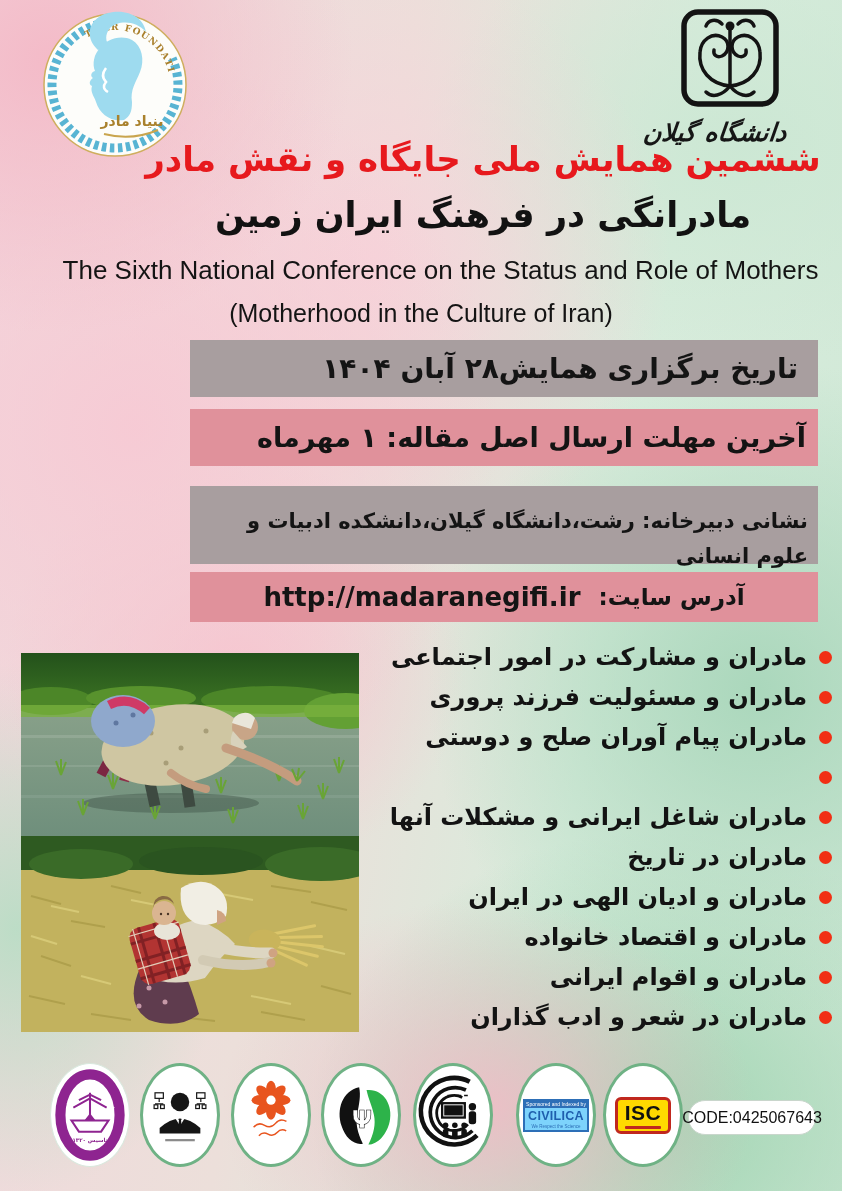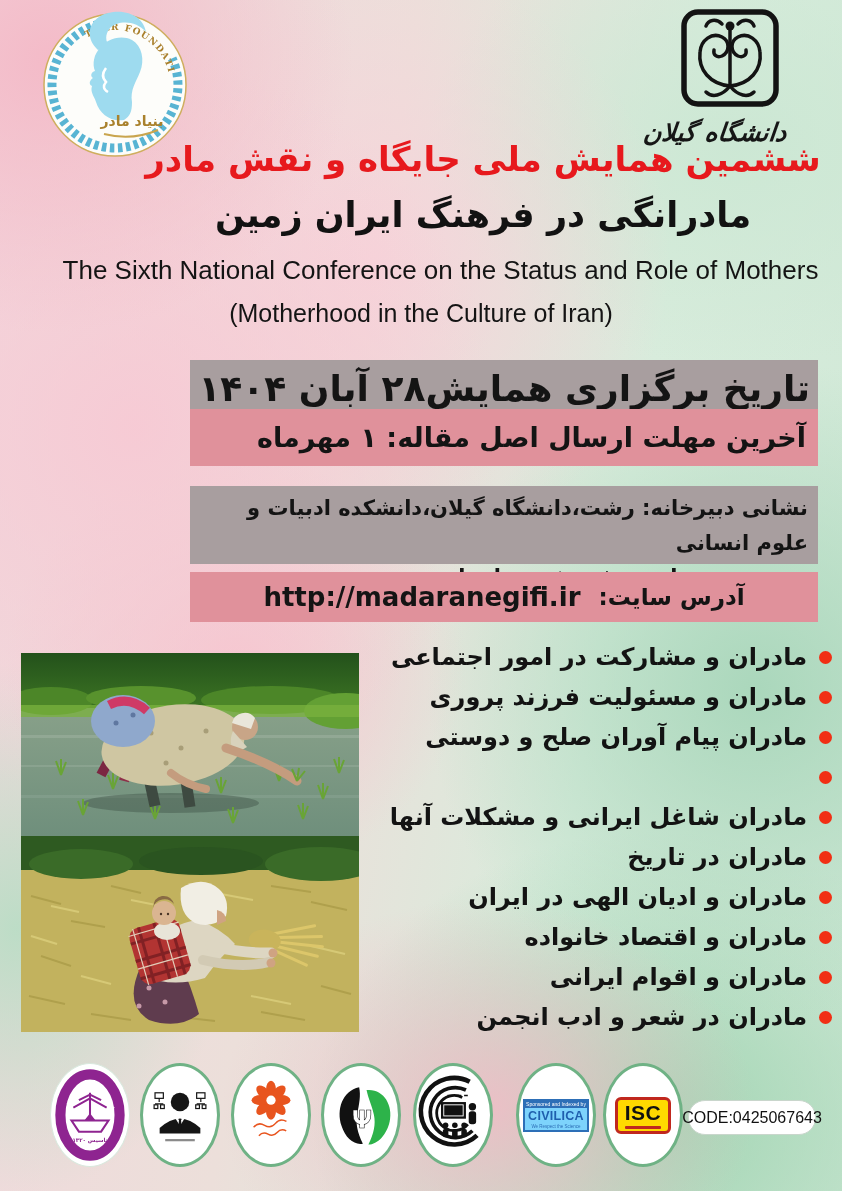--- a/index.html
+++ b/index.html
@@ -31,25 +31,25 @@
   .title-fa2{top:195px;left:140px;right:16px;text-align:center;direction:rtl;
     font-size:35px;font-weight:bold;color:#121212;}
   .title-en1{top:255px;left:0;right:0;text-align:center;
     font-family:"Liberation Sans",sans-serif;font-size:26px;color:#141414;padding-left:39px;}
   .title-en2{top:299px;left:0;right:0;text-align:center;
     font-family:"Liberation Sans",sans-serif;font-size:25px;color:#141414;}
   
   .banner{left:190px;width:628px;direction:rtl;color:#141414;box-sizing:border-box;}
   .b-gray{background:#a89e9f;}
   .b-pink{background:#e0919b;}
-  .b1{top:360px;height:57px;line-height:57px;font-size:36px;font-weight:bold;
-    text-align:right;padding-right:8px;}
+  .b1{top:340px;height:57px;line-height:57px;font-size:28px;font-weight:bold;
+    text-align:right;padding-right:20px;}
   .b2{top:409px;height:57px;line-height:57px;font-size:27px;font-weight:bold;
     text-align:right;padding-right:12px;}
-  .b3{top:486px;height:78px;padding-top:5px;font-weight:bold;}
+  .b3{top:486px;height:78px;padding-top:18px;font-weight:bold;}
   .b3 .l1{font-size:21px;line-height:35px;text-align:right;padding-right:10px;}
   .b3 .l2{font-size:21px;line-height:32px;text-align:right;padding-right:115px;}
   .b4{top:572px;height:50px;display:flex;align-items:center;justify-content:center;gap:18px;}
   .b4 .lbl{font-size:23px;font-weight:bold;}
   .b4 .url{font-size:26px;font-weight:bold;direction:ltr;font-family:"DejaVu Sans",sans-serif;}
   
   .topics{top:637px;right:10px;width:470px;list-style:none;margin:0;padding:0;direction:rtl;}
   .topics li{display:flex;align-items:center;height:40px;
     font-size:24px;font-weight:bold;color:#131313;}
   .topics .dot{flex:0 0 13px;width:13px;height:13px;border-radius:50%;
@@ -166,21 +166,21 @@
     <li>
         <span class="dot"></span>
         <span>مادران و اقتصاد خانواده</span>
       </li>
     <li>
         <span class="dot"></span>
         <span>مادران و اقوام ایرانی</span>
       </li>
     <li>
         <span class="dot"></span>
-        <span>مادران در شعر و ادب انجمن</span>
+        <span>مادران در شعر و ادب گذاران</span>
       </li>
   </ul>
 
   <svg class="abs photo1" viewBox="0 0 338 183" preserveAspectRatio="none">
     <defs>
       <linearGradient id="w1" x1="0" y1="0" x2="0" y2="1">
         <stop offset="0" stop-color="#93a88f"></stop>
           <stop offset="1" stop-color="#6f8f7c"></stop>
       </linearGradient>
       <linearGradient id="bush1" x1="0" y1="0" x2="0" y2="1">

